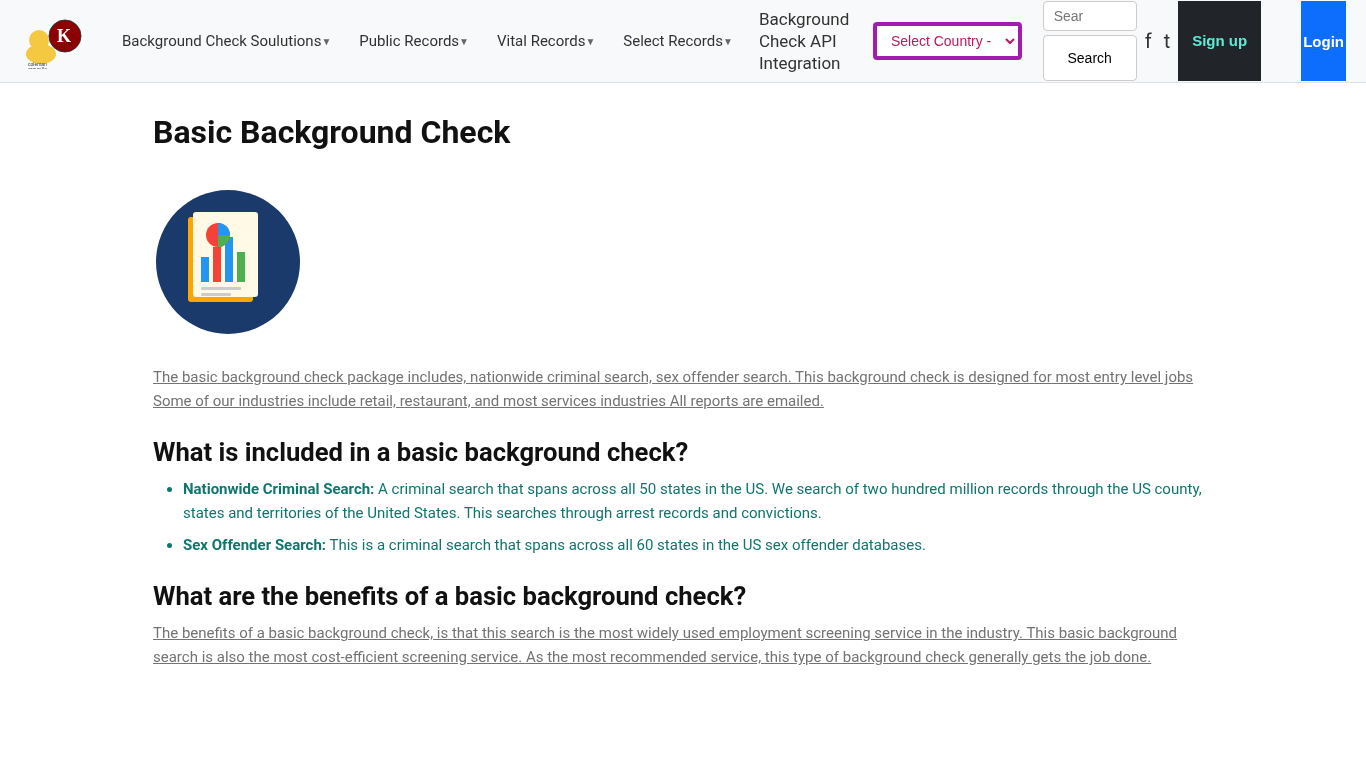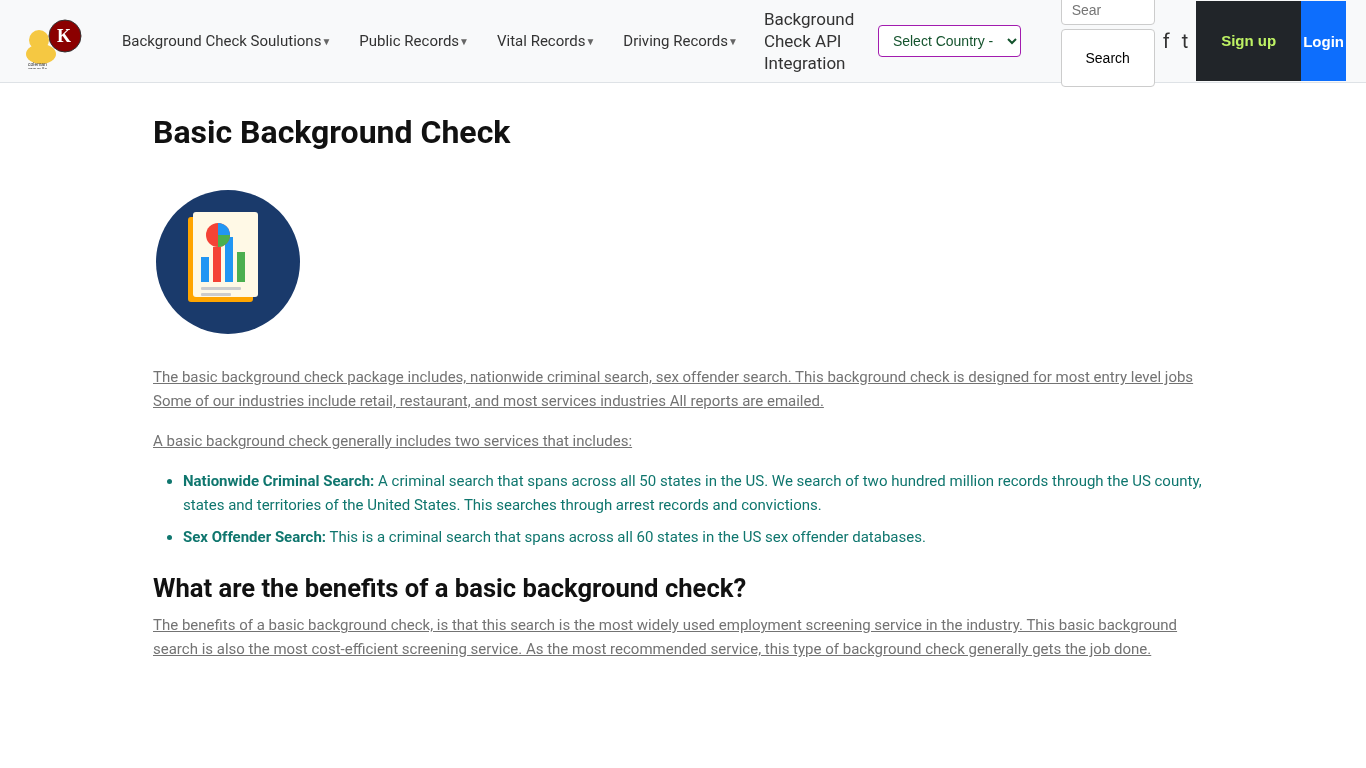--- a/index.html
+++ b/index.html
@@ -59,41 +59,41 @@
     .nav-api {
       padding: 8px 10px;
       color: #333;
       font-size: 17px;
       line-height: 1.3;
       max-width: 120px;
     }
     .nav-select {
       padding: 6px 10px;
       font-size: 14px;
-      border: 1px solid #a21caf;
+      border: 4px solid #a21caf;
       border-radius: 4px;
       background: #fff;
       cursor: pointer;
-      color: #14532d;
+      color: #be185d;
     }
     .search-area {
       display: flex;
       flex-direction: column;
       gap: 4px;
       margin-left: 8px;
     }
     .search-input {
       padding: 6px 10px;
       border: 1px solid #ccc;
       border-radius: 4px;
       font-size: 14px;
       width: 94px;
     }
     .search-btn {
-      padding: 20px 14px;
+      padding: 14px 14px;
       background: #fff;
       border: 1px solid #ccc;
       border-radius: 4px;
       cursor: pointer;
       font-size: 14px;
       text-align: center;
     }
     .social-icons {
       display: flex;
       align-items: center;
@@ -101,40 +101,41 @@
       margin-left: 8px;
     }
     .social-icon {
       font-size: 20px;
       color: #333;
       cursor: pointer;
       text-decoration: none;
     }
     .signup-btn {
       background: #212529;
-      color: #bef264;
+      color: #5eead4;
       border: none;
-      padding: 16px 25px;
+      padding: 16px 14px;
       font-size: 15px;
       font-weight: 600;
       cursor: pointer;
       line-height: 1.3;
       text-align: center;
       align-self: stretch;
       margin-left: 8px;
     }
     .login-btn {
       background: #0d6efd;
       color: #fff;
       border: none;
       padding: 16px 2px;
       font-size: 15px;
       font-weight: 600;
       cursor: pointer;
       align-self: stretch;
+      margin-left: 40px;
     }
     .navbar-right {
       display: flex;
       align-items: stretch;
       height: 80px;
       margin-left: auto;
     }
     .navbar-right-inner {
       display: flex;
       align-items: center;
@@ -220,21 +221,21 @@
       </a>
     </li>
     <li class="nav-item">
       <a class="nav-link" href="#">
         <span>Vital Records</span>
         <span class="dropdown-arrow">▼</span>
       </a>
     </li>
     <li class="nav-item">
       <a class="nav-link" href="#">
-        <span>Driving Records</span>
+        <span>Select Records</span>
         <span class="dropdown-arrow">▼</span>
       </a>
     </li>
     <li class="nav-item">
       <div class="nav-api">Background Check API Integration</div>
     </li>
     <li class="nav-item">
       <select class="nav-select">
         <option>Select Country -</option>
       </select>
@@ -280,21 +281,21 @@
       <path d="M65 48 L65 36 A12 12 0 0 1 77 48 Z" fill="#2196F3"></path>
       <path d="M65 48 L77 48 A12 12 0 0 1 65 60 Z" fill="#4CAF50"></path>
 
       <rect x="48" y="100" width="40" height="3" rx="1" fill="#ccc"></rect>
       <rect x="48" y="106" width="30" height="3" rx="1" fill="#ccc"></rect>
     </svg>
   </div>
 
   <p class="body-text">The basic background check package includes, nationwide criminal search, sex offender search. This background check is designed for most entry level jobs Some of our industries include retail, restaurant, and most services industries All reports are emailed.</p>
 
-  <p class="body-text">A basic background check generally includes two services that includes:</p>
+  <h2 class="section-heading">What is included in a basic background check?</h2>
   <ul class="bullet-list">
     <li>
       <strong>Nationwide Criminal Search:</strong>
       <span> A criminal search that spans across all 50 states in the US. We search of two hundred million records through the US county, states and territories of the United States. This searches through arrest records and convictions.</span>
     </li>
     <li>
       <strong>Sex Offender Search:</strong>
       <span> This is a criminal search that spans across all 60 states in the US sex offender databases.</span>
     </li>
   </ul>

